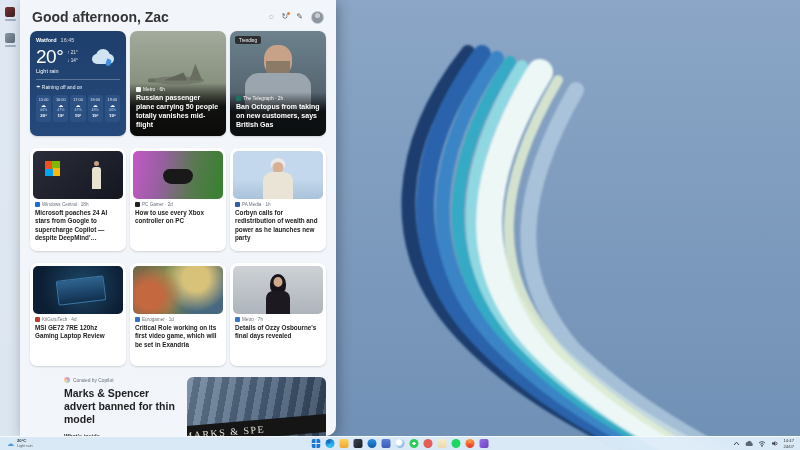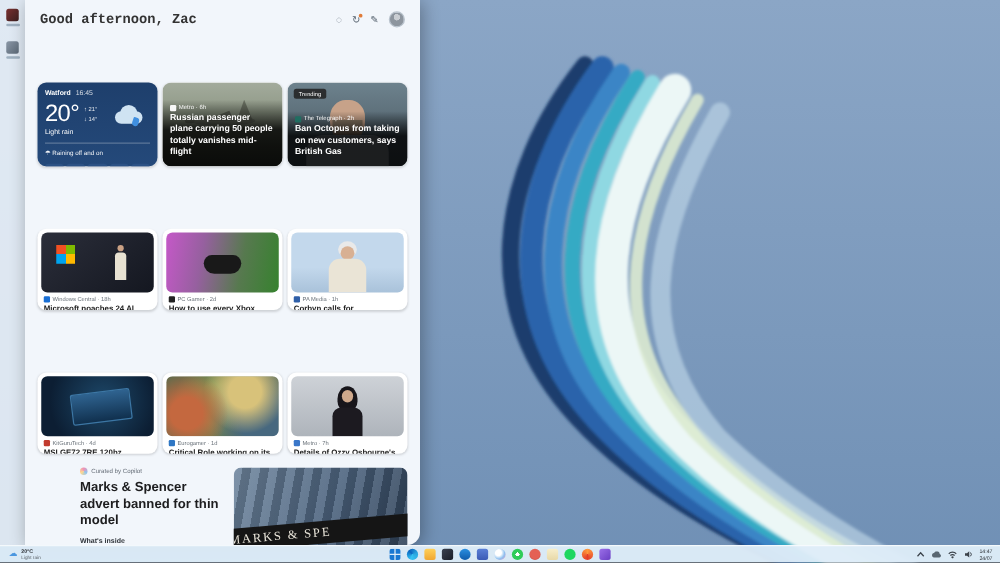--- a/index.html
+++ b/index.html
@@ -18,34 +18,34 @@
   .rail-ic.one { background:linear-gradient(135deg,#7a3030,#3c2020); }
   .rail-ic.two { background:linear-gradient(135deg,#8a97a6,#5c6977); }
   .rail-lbl { width:11px; height:2px; border-radius:1px; background:#9fb0c0; margin-top:2px; }
 
   
   .panel { position:absolute; left:20px; top:0; width:316px; height:436px;
            background:#f2f6fb; border-bottom-right-radius:10px;
            box-shadow:2px 2px 14px rgba(0,0,0,.3); overflow:hidden; }
   .p-header { display:flex; align-items:center; justify-content:space-between;
               padding:9px 12px 5px 12px; }
-  .greeting { font-size:11px; font-weight:700; color:#333;font-family:Liberation Mono, monospace; }
+  .greeting { font-size:14px; font-weight:700; color:#333; }
   .hicons { display:flex; align-items:center; gap:8px; }
   .hico { font-size:8px; color:#5a6672; line-height:1; cursor:default; position:relative; }
   .hico .dot { position:absolute; top:-1px; right:-2px; width:3px; height:3px;
                border-radius:50%; background:#e07b39; }
   .avatar { width:13px; height:13px; border-radius:50%;
             background:radial-gradient(circle at 50% 35%, #c9cdd2 0 28%, #8d959e 29% 100%);
             border:1px solid #b9c3cd; }
 
   
   .cards { display:grid; grid-template-columns:repeat(3,1fr);
            grid-template-rows:105px 103px 103px; gap:12px 4px; padding:1px 10px 0 10px; }
   .card { position:relative; border-radius:7px; overflow:hidden; background:#fff;
-          box-shadow:0 1px 2px rgba(0,0,0,.15); cursor:pointer;margin-top:38px; }
+          box-shadow:0 1px 2px rgba(0,0,0,.15); cursor:pointer; }
 
   
   .wcard { background:linear-gradient(#1e3f6c,#24497a); color:#fff; padding:6px 6px 5px 6px;
            display:flex; flex-direction:column; }
   .w-top { display:flex; gap:4px; font-size:5.5px; }
   .w-loc { font-weight:700; } .w-time { opacity:.8; }
   .w-main { display:flex; align-items:flex-start; margin-top:4px; }
   .w-temp { font-size:19px; font-weight:400; letter-spacing:-.5px; line-height:1; }
   .w-hl { font-size:4.6px; line-height:1.7; margin:2px 0 0 4px; opacity:.9; }
   .w-cloud { margin-left:auto; margin-top:2px; position:relative; width:28px; height:17px; }

